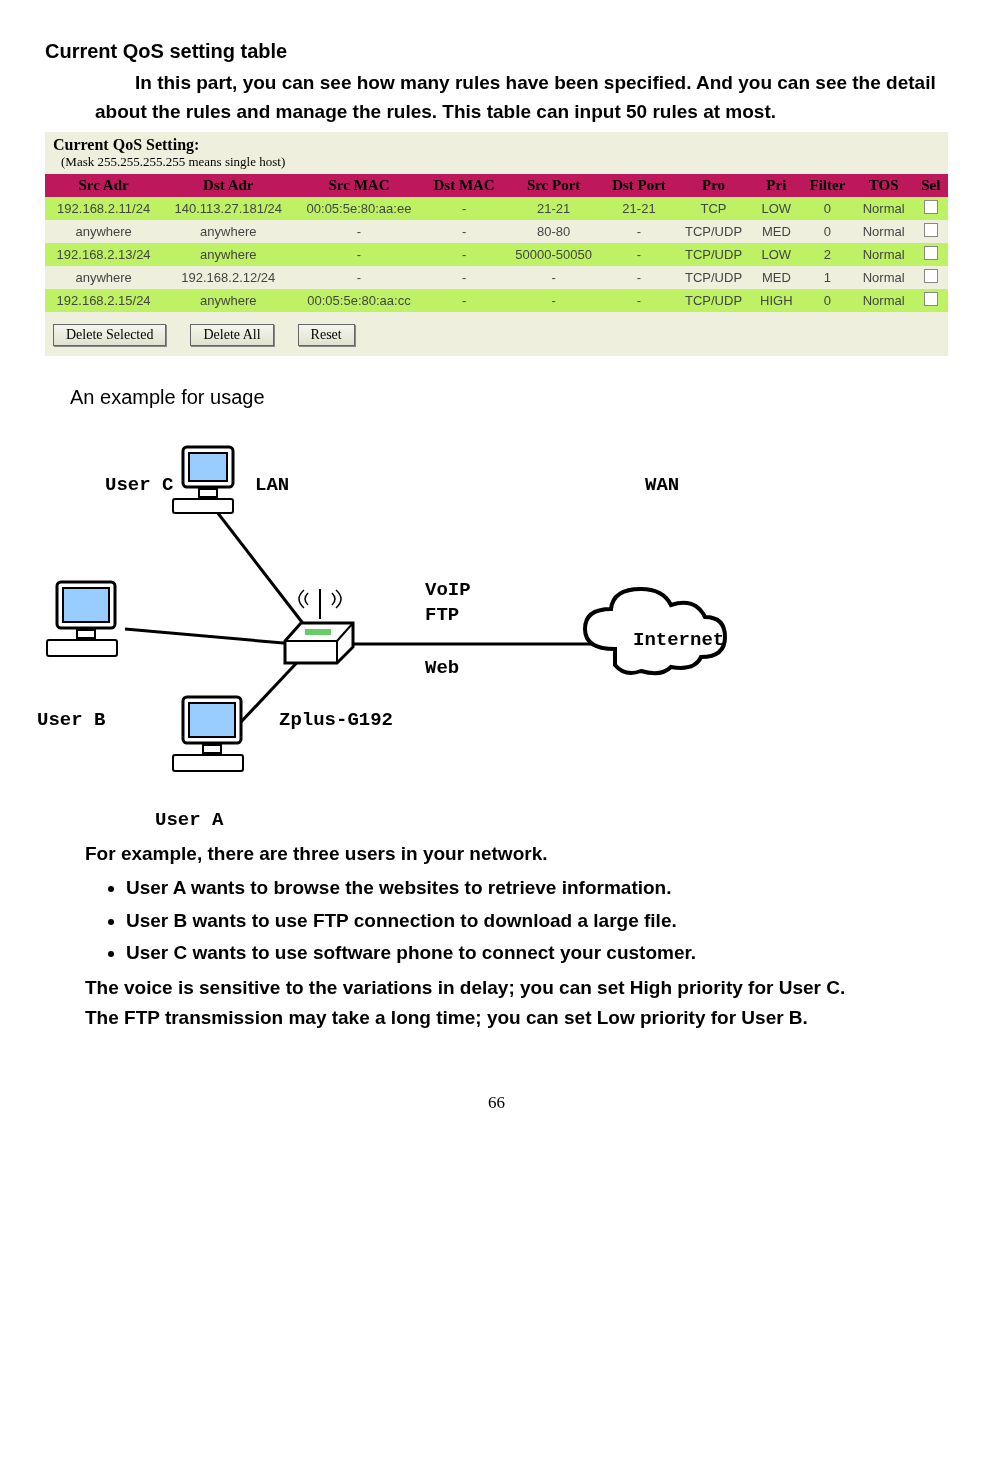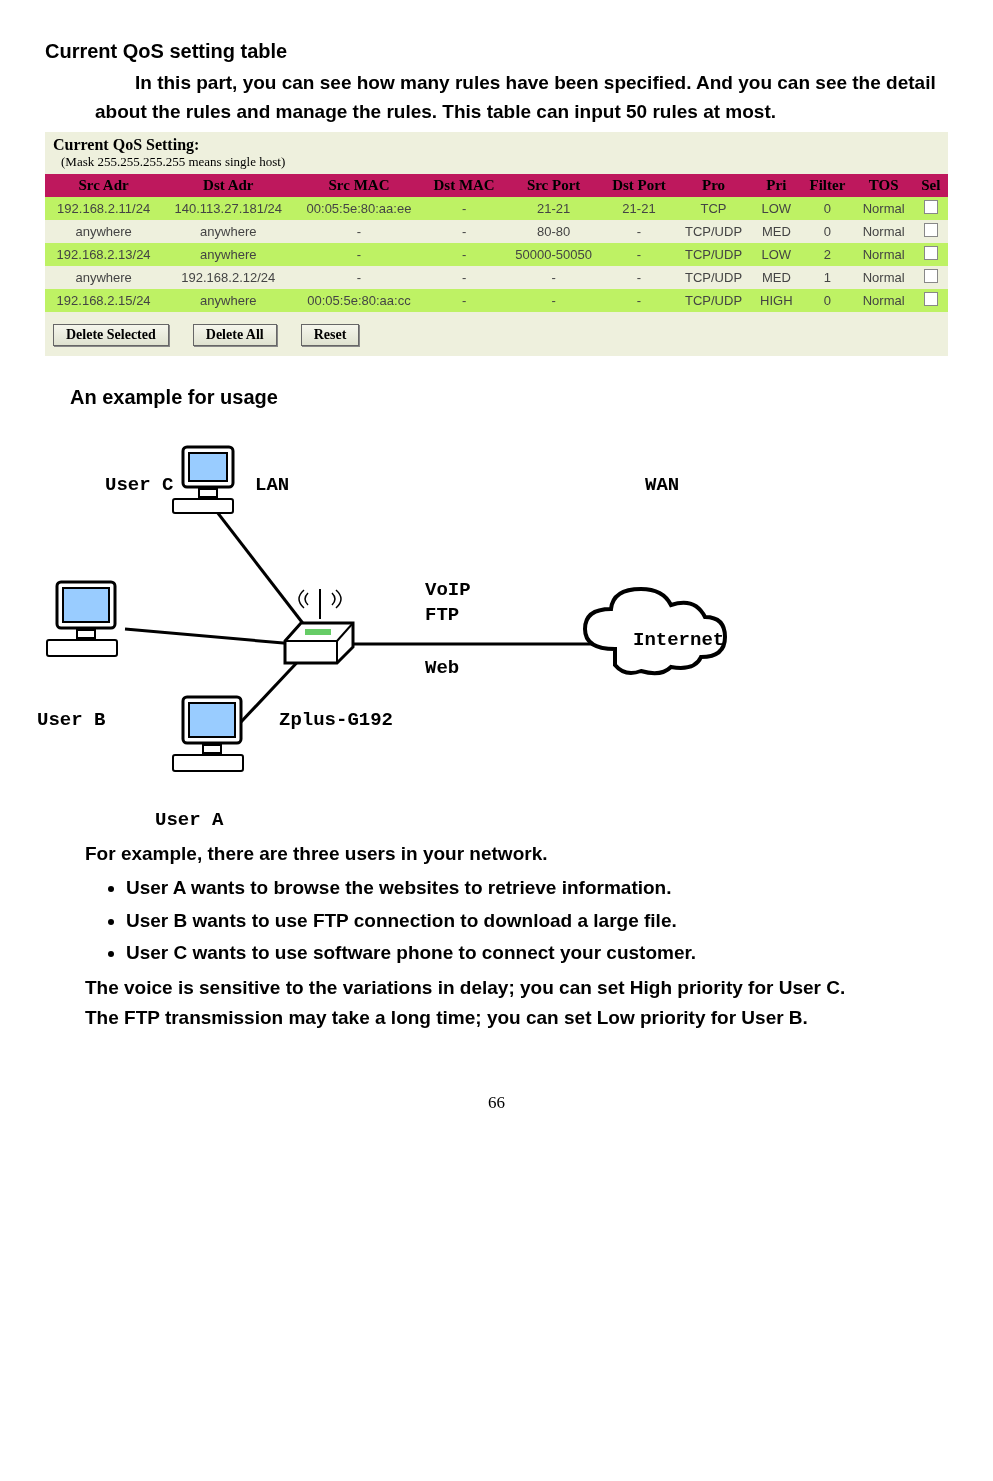--- a/index.html
+++ b/index.html
@@ -54,35 +54,35 @@
     border:0;
     font-family:Arial,sans-serif;
     font-size:13px;
     color:#444;
   }
   table.qos tr.r0 td { background:#bef264;text-align:center; }
   table.qos tr.r1 td { background:#eef0dd; }
   .chk {
     display:inline-block; width:12px; height:12px; border:1px solid #888; background:#fff;
   }
-  .btnrow { display:flex; gap:24px; padding:12px 8px 0 8px;font-weight:bold;}
+  .btnrow { display:flex; gap:24px; padding:12px 8px 0 8px;}
   .oldbtn {
     display:inline-block;
     border:1px solid #666;
     background:linear-gradient(#f5f6ec,#dfe2d0);
     padding:2px 12px;
     font-size:14px;
     font-family:"Times New Roman",serif;
     box-shadow:1px 1px 0 #888;
   }
   
   .diag-wrap { position:relative; width:720px; height:420px; margin:10px 0 0 0;font-family:Liberation Mono, monospace; }
   .diag-label { position:absolute; font-weight:bold; font-size:19px; }
   .pagenum { text-align:center; font-size:17px; margin-top:60px; font-family:"Times New Roman",serif;}
-  .sec2-heading { font-weight:bold; font-size:20px; margin:30px 0 10px 25px;}
+  .sec2-heading { font-weight:normal; font-size:20px; margin:30px 0 10px 25px;}
   .body2 { margin-left:40px; font-size:19px; font-weight:bold; line-height:1.6;}
   ul.bul { list-style:disc; padding-left:36px; margin:4px 0;}
   ul.bul li { font-weight:bold; font-size:19px; margin:2px 5px;}
 </style>
 </head>
 <body>
 
 <div class="heading1">Current QoS setting table</div>
 <div class="para">In this part, you can see how many rules have been specified. And you can see the detail about the rules and manage the rules. This table can input 50 rules at most.</div>
 

